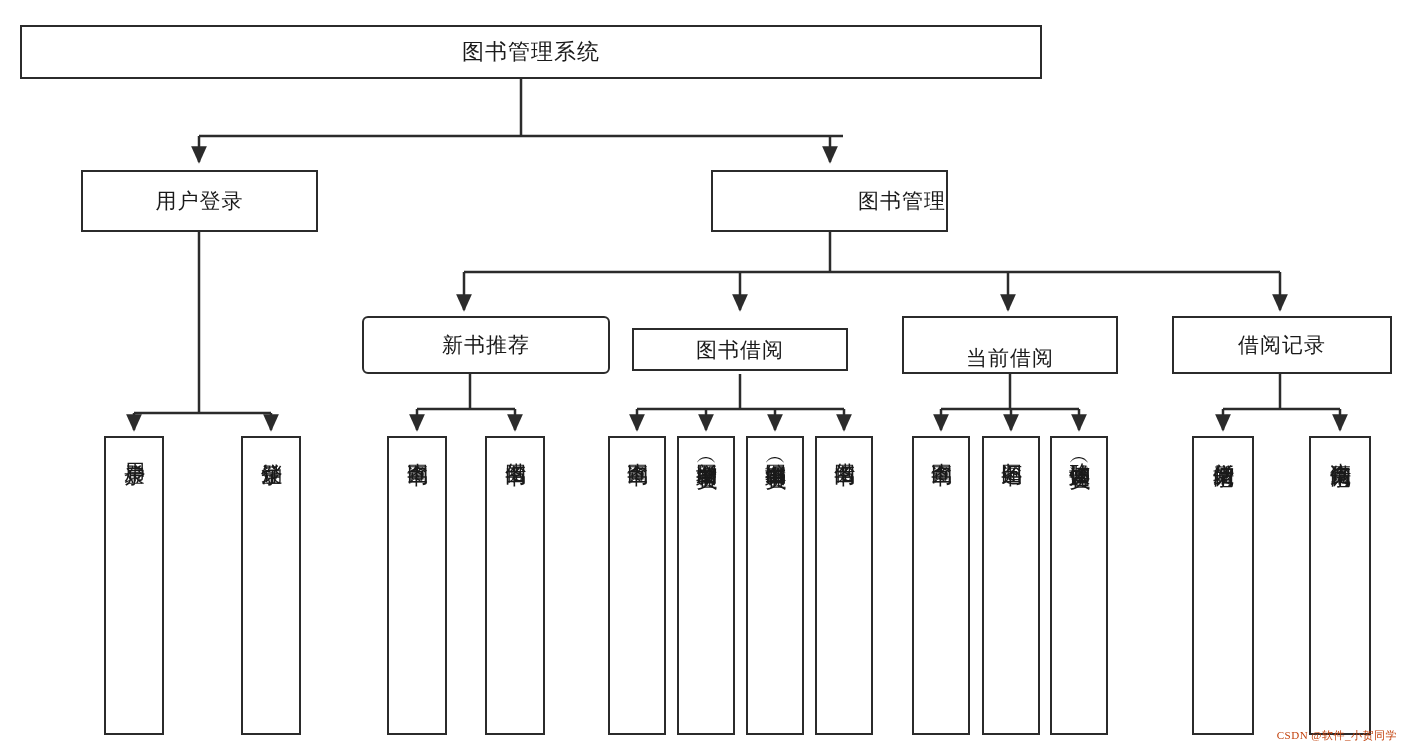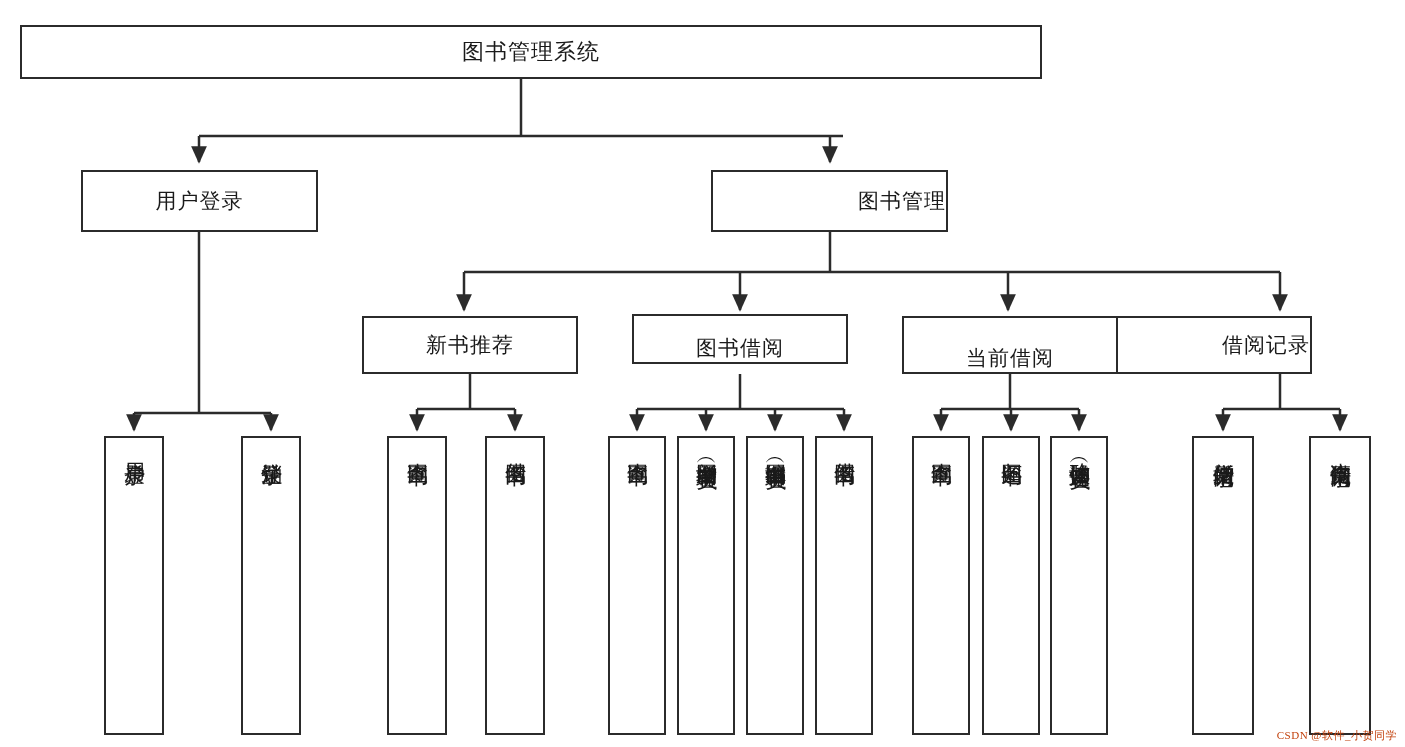--- a/index.html
+++ b/index.html
@@ -78,30 +78,30 @@
       <span>图书管理系统</span>
     </div>
 
   <div class="node h" id="n-l2-0" style="left: 81px; top: 170px; width: 237px; height: 62px;">
       <span>用户登录</span>
     </div>
   <div class="node h" id="n-l2-1" style="left: 711px; top: 170px; width: 237px; height: 62px; justify-content: flex-end;">
       <span>图书管理</span>
     </div>
 
-  <div class="node h" id="n-l3-0" style="left: 362px; top: 316px; width: 216px; height: 58px;">
+  <div class="node h" id="n-l3-0" style="left: 362px; top: 316px; width: 248px; height: 58px; border-radius: 6px;">
       <span>新书推荐</span>
     </div>
-  <div class="node h" id="n-l3-1" style="left: 632px; top: 314px; width: 216px; height: 50px; align-items: flex-end;">
+  <div class="node h" id="n-l3-1" style="left: 632px; top: 328px; width: 216px; height: 43px;">
       <span>图书借阅</span>
     </div>
   <div class="node h" id="n-l3-2" style="left: 902px; top: 316px; width: 216px; height: 58px; align-items: flex-end;">
       <span>当前借阅</span>
     </div>
-  <div class="node h" id="n-l3-3" style="left: 1116px; top: 316px; width: 196px; height: 58px; justify-content: flex-end;">
+  <div class="node h" id="n-l3-3" style="left: 1172px; top: 316px; width: 220px; height: 58px;">
       <span>借阅记录</span>
     </div>
 
   <div class="node v" id="n-lf-0" style="left: 104px; top: 436px; width: 60px; height: 299px;">
       <span class="vtext">用户登录</span>
     </div>
   <div class="node v" id="n-lf-1" style="left: 241px; top: 436px; width: 60px; height: 299px;">
       <span class="vtext">注销登录</span>
     </div>
   <div class="node v" id="n-lf-2" style="left: 387px; top: 436px; width: 60px; height: 299px;">

